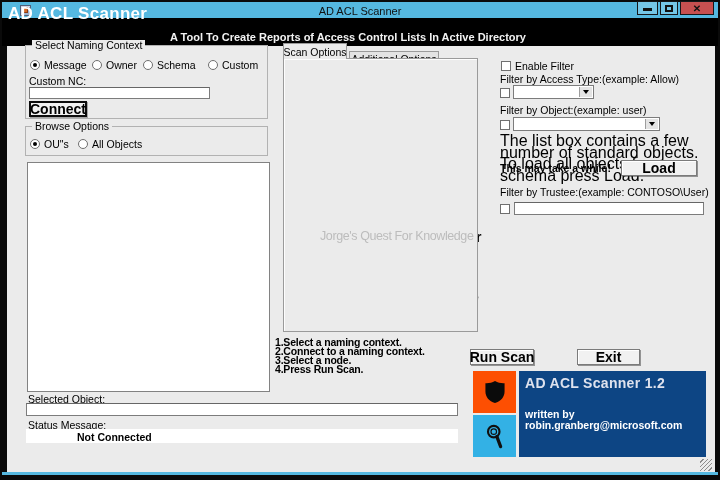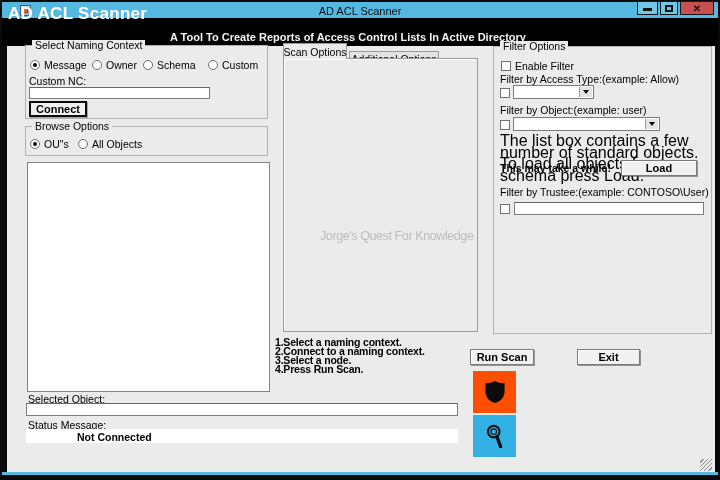--- a/index.html
+++ b/index.html
@@ -24,21 +24,21 @@
 
   .gbox { position:absolute; border:1px solid #b2b2b2; }
   .gbox .legend { position:absolute; top:-6px; left:6px; background:#ebebeb; padding:0 3px; font-size:10.5px; line-height:11px; white-space:nowrap; }
 
   .lblabs { position:absolute; white-space:nowrap; font-size:10.5px; }
   .bold { font-weight:bold; }
 
   .txtin { position:absolute; background:#fff; border:1px solid #7c7c7c; border-top-color:#666; font-family:"Liberation Sans",sans-serif; font-size:10.5px; padding:0 2px; }
   .panelw { position:absolute; background:#fff; border:1px solid #828282; }
 
-  .btn { position:absolute; background:#f1f1f1; border:1px solid #7b7b7b; box-shadow:inset 1px 1px 0 #fff, 1px 1px 0 rgba(40,40,40,.45); display:flex; align-items:center; justify-content:center; font-weight:bold; font-size:11px; font-family:"Liberation Sans",sans-serif; white-space:nowrap; cursor:default; }
+  .btn { position:absolute; background:#f1f1f1; border:1px solid #7b7b7b; box-shadow:inset 1px 1px 0 #fff, 1px 1px 0 rgba(40,40,40,.45); display:flex; align-items:center; justify-content:center; font-weight:bold; font-size:14px; font-family:"Liberation Sans",sans-serif; white-space:nowrap; cursor:default; }
   .btn.default { border:2px solid #0c0c0c; box-shadow:1px 1px 0 rgba(40,40,40,.35); }
 
   .opt { position:absolute; display:flex; align-items:center; gap:4px; white-space:nowrap; }
   .radio { width:10px; height:10px; border-radius:50%; background:#fff; border:1px solid #6f6f6f; position:relative; flex:none; }
   .radio.sel::after { content:""; position:absolute; left:2px; top:2px; width:4px; height:4px; border-radius:50%; background:#000; }
   .cb { width:10px; height:10px; background:#fff; border:1px solid #6f6f6f; position:relative; flex:none; }
   .cb.on::after { content:"\2713"; position:absolute; left:0px; top:-3px; font-size:11px; font-weight:bold; color:#000; }
 
   .tab { position:absolute; border:1px solid #9a9a9a; border-bottom:none; display:flex; align-items:center; justify-content:center; font-size:10.5px; white-space:nowrap; }
   .tab.active { background:#ebebeb; z-index:3; }
@@ -198,23 +198,20 @@
   <div class="lblabs" style="left:292px; top:260px;">CSV Template File:</div>
   <input class="txtin" style="left: 292px; top: 272px; width: 170px; height: 12px;" value="">
   <div class="btn" style="left:381px; top:289px; width:90px; height:15px;">Select Template</div>
   <div class="btn" style="left:381px; top:309px; width:90px; height:15px;">Run Compare</div>
 
   <div class="instr" style="left:275px; top:338px;">1.Select a naming context.</div>
   <div class="instr" style="left:275px; top:347px;">2.Connect to a naming context.</div>
   <div class="instr" style="left:275px; top:356px;">3.Select a node.</div>
   <div class="instr" style="left:275px; top:365px;">4.Press Run Scan.</div>
 
-  <div class="gbox" style="left:493px; top:46px; width:219px; height:288px;">
-    <span class="legend">Filter Options</span>
-  </div>
   <div class="opt" style="left:501px; top:60px;">
     <span class="cb"></span>
     <span>Enable Filter</span>
   </div>
   <div class="lblabs" style="left:500px; top:73px;">Filter by Access Type:(example: Allow)</div>
   <div class="opt" style="left:500px; top:88px;">
     <span class="cb"></span>
   </div>
   <div class="combo" style="left:513px; top:85px; width:81px; height:14px;">
     <span class="lblabs" style="left:2px; top:1px;"></span>
@@ -249,14 +246,19 @@
       <path d="M12 2.6c2.6 1.5 5.4 2.1 8.2 1.9v7.1c0 4.7-3.1 8.3-8.2 9.9-5.1-1.6-8.2-5.2-8.2-9.9V4.5C6.6 4.7 9.4 4.1 12 2.6z" fill="#0b0b0b"></path>
     </svg>
   </div>
   <div class="sq" style="left:473px; top:415px; background:#33b1e5;">
     <svg width="30" height="30" viewBox="0 0 24 24">
       <circle cx="11" cy="8.5" r="4.6" fill="none" stroke="#101010" stroke-width="1.7"></circle>
       <circle cx="11" cy="8.5" r="2.2" fill="none" stroke="#101010" stroke-width="0.9"></circle>
       <path d="M13.5 12.5 L16.5 20.5" stroke="#101010" stroke-width="2.6" stroke-linecap="round"></path>
     </svg>
   </div>
+  <div class="banner">
+    <div class="banner-title">AD ACL Scanner 1.2</div>
+    <div class="banner-by">written by</div>
+    <div class="banner-mail">robin.granberg@microsoft.com</div>
+  </div>
 
 </div>
 
 </body></html>

